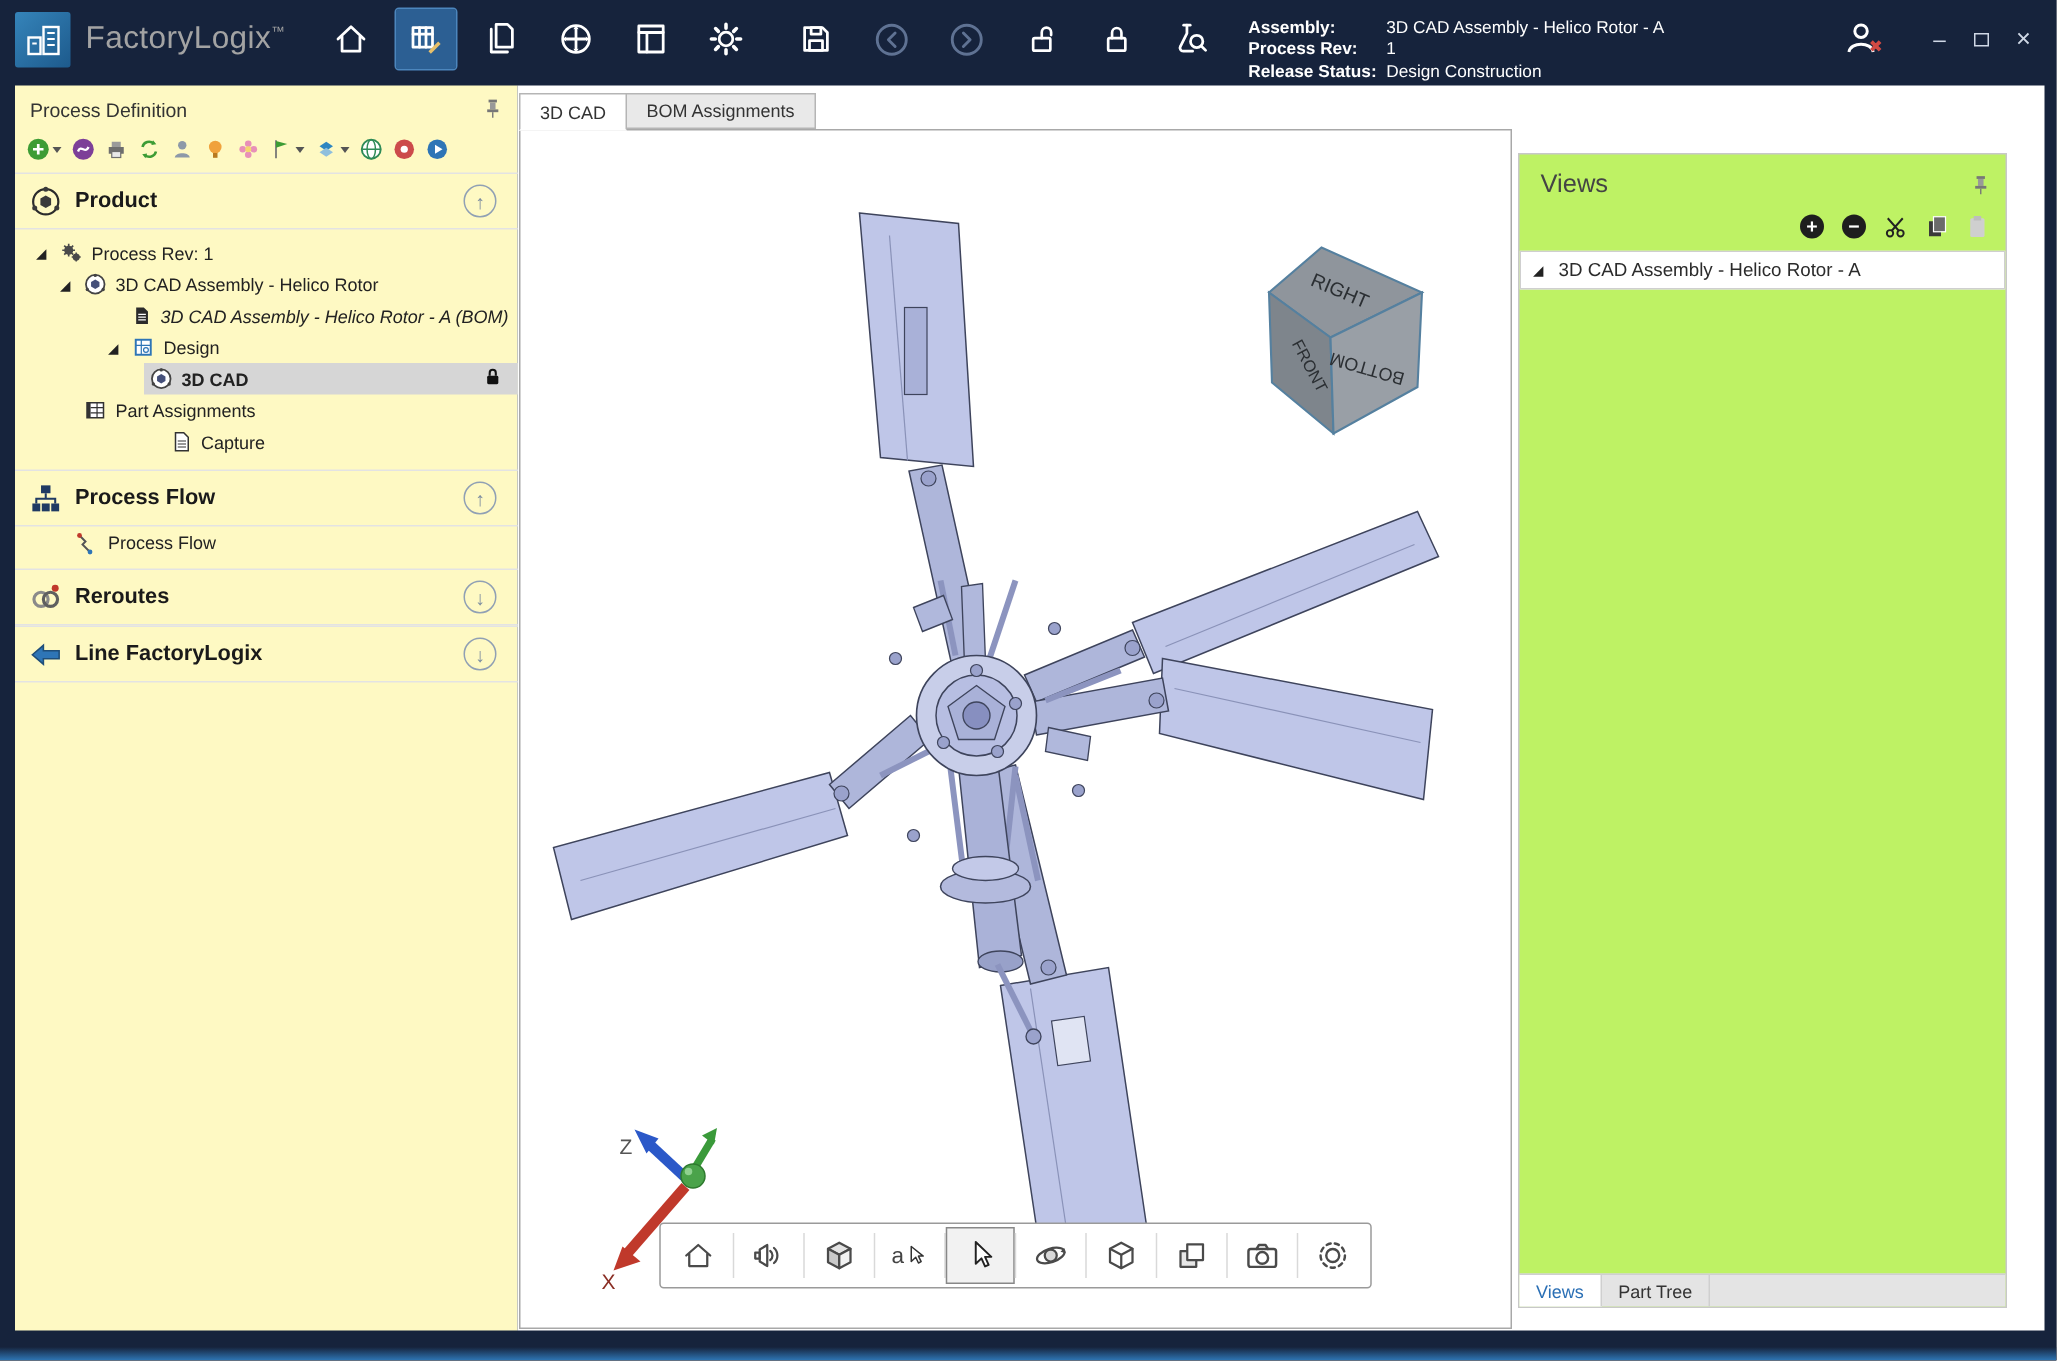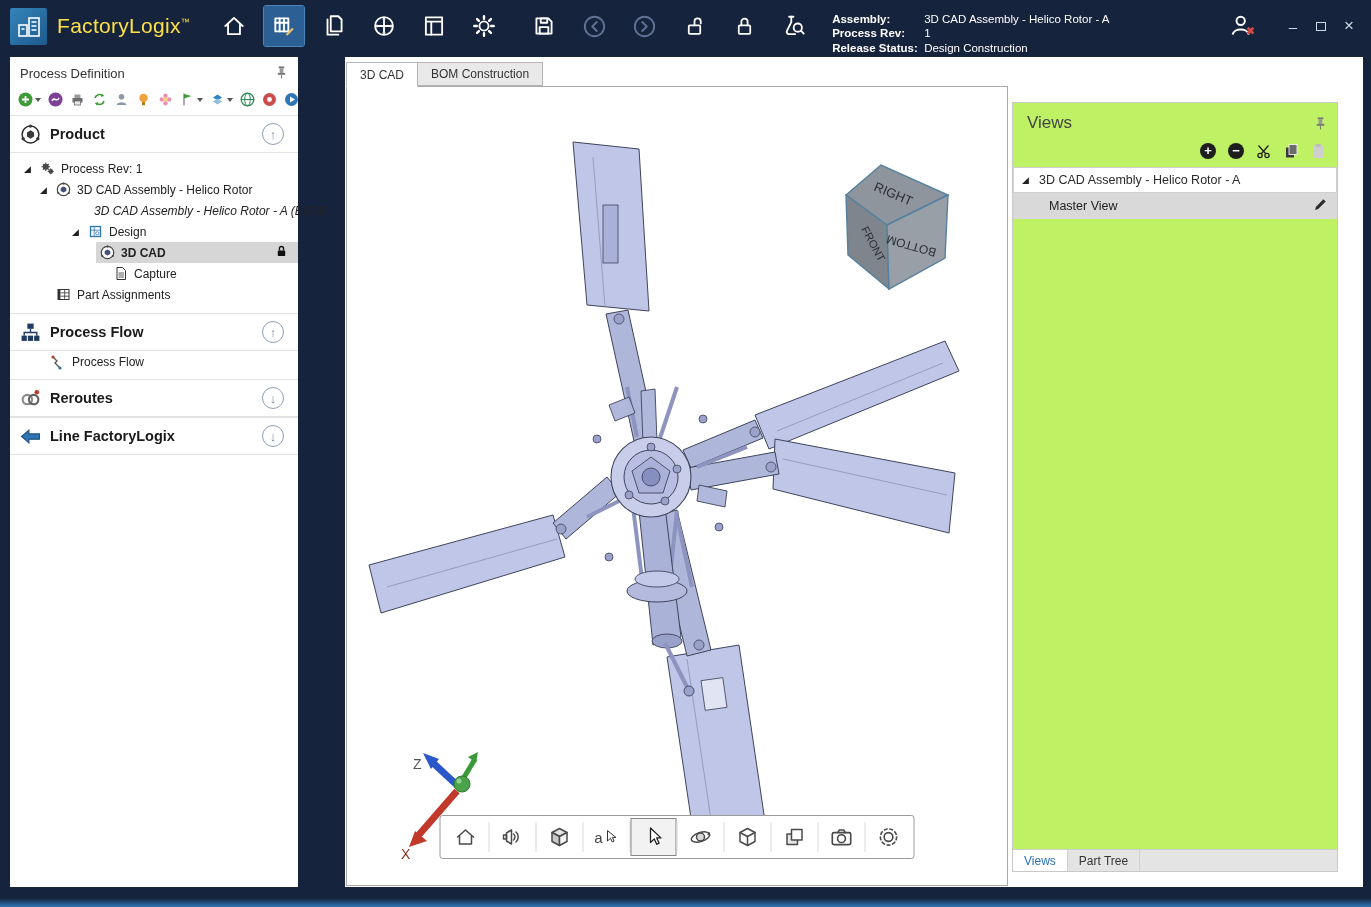--- a/index.html
+++ b/index.html
@@ -3,37 +3,37 @@
 <meta charset="utf-8">
 <style>
   * { box-sizing: border-box; }
   body { margin:0; background:#0d1626; font-family:"Liberation Sans", sans-serif; }
   .window { position:relative; width:1371px; height:907px; background:#16233c; overflow:hidden; }
 
   
   .titlebar { position:absolute; top:0; left:0; width:100%; height:52px; display:flex; align-items:center; }
   .logo-tile { width:37px; height:37px; margin-left:10px; border-radius:2px;
                background:linear-gradient(135deg,#3584ba,#1d5a8c); display:flex; align-items:center; justify-content:center; flex:0 0 auto; }
-  .app-name { color:#fde047; font-size:21px; margin-left:10px; letter-spacing:.3px; white-space:nowrap; }
+  .app-name { color:#a3a3a3; font-size:21px; margin-left:10px; letter-spacing:.3px; white-space:nowrap; }
   .app-name sup { font-size:9px; vertical-align:super; }
   .tb-icons { display:flex; align-items:center; margin-left:24px; gap:10px; }
   .tb-btn { width:40px; height:40px; display:flex; align-items:center; justify-content:center; border-radius:2px; flex:0 0 auto; }
   .tb-btn.active { background:#2c5f93; outline:1px solid #4c86bd; }
   .tb-btn svg { stroke:#fff; fill:none; stroke-width:1.7; stroke-linecap:round; stroke-linejoin:round; }
   .tb-btn.muted svg { stroke:#5f7293; }
   .gapL { margin-left:10px; }
   .info { margin-left:18px; color:#fff; font-size:11.5px; line-height:14.5px; white-space:nowrap;margin-top:15px; }
   .info b { display:inline-block; width:92px; font-weight:bold; }
   .win-ctrls { margin-left:auto; display:flex; align-items:center; margin-right:8px; }
   .person-btn { width:44px; height:40px; display:flex; align-items:center; justify-content:center; margin-right:14px; }
   .wbtn { width:28px; height:26px; color:#cfd8e6; font-size:15px; display:flex; align-items:center; justify-content:center; }
   .wbox { width:10px; height:9px; border:1.5px solid #cfd8e6; }
 
   
-  .left-panel { position:absolute; left:10px; top:57px; width:288px; height:830px; background:#ffffff; font-size:12px; color:#222; }
+  .left-panel { position:absolute; left:10px; top:57px; width:335px; height:830px; background:#fef9c3; font-size:12px; color:#222; }
   .main-area  { position:absolute; left:345px; top:57px; width:1018px; height:830px; background:#fff; }
   .bottom-accent { position:absolute; bottom:0; left:0; width:100%; height:9px; background:linear-gradient(180deg,#16233c,#2e76b5); }
 
   
   .panel-header { display:flex; align-items:center; padding:8px 10px 6px; font-size:13px; color:#333; }
   .panel-header .pin { margin-left:auto; }
   .mini-toolbar { display:flex; align-items:center; gap:7px; padding:4px 8px 8px; }
   .mini-toolbar .mt { display:flex; align-items:center; }
   .caret { width:0; height:0; border-left:3.5px solid transparent; border-right:3.5px solid transparent; border-top:4px solid #555; margin-left:2px; }
   .section-header { display:flex; align-items:center; gap:9px; padding:7px 10px; border-top:1px solid #e3e3e3; border-bottom:1px solid #e3e3e3; font-weight:bold; font-size:14.5px; color:#1a1a1a; }
@@ -359,34 +359,34 @@
             <circle cx="2.2" cy="11" r="1.1" fill="#444"></circle>
           </svg>
         <span>3D CAD</span>
         <span class="lock">
           <svg width="13" height="14" viewBox="0 0 14 14">
               <rect x="3" y="6.5" width="8" height="6" rx="1" fill="#111"></rect>
               <path d="M4.8,6.5 V4.4 A2.2,2.2 0 0 1 9.2,4.4 V6.5" stroke="#111" stroke-width="1.5" fill="none"></path>
             </svg>
         </span>
       </div>
+      <div class="trow lvl1n">
+        <svg width="15" height="15" viewBox="0 0 15 15">
+            <rect x="2" y="2.5" width="11" height="10" fill="#fff" stroke="#333" stroke-width="1"></rect>
+            <rect x="2" y="2.5" width="2.4" height="10" fill="#333"></rect>
+            <path d="M4.4,5.8 H13 M4.4,9.2 H13 M8.7,2.5 V12.5" stroke="#333" stroke-width="0.8"></path>
+          </svg>
+        <span>Part Assignments</span>
+      </div>
       <div class="trow lvl3n">
         <svg width="14" height="15" viewBox="0 0 14 15">
             <path d="M3,1.5 H8.5 L11.5,4.5 V13.5 H3 Z" fill="#fff" stroke="#333" stroke-width="1"></path>
             <path d="M4.5,7 H10 M4.5,9 H10 M4.5,11 H10" stroke="#333" stroke-width="0.8"></path>
           </svg>
         <span>Capture</span>
-      </div>
-      <div class="trow lvl1n">
-        <svg width="15" height="15" viewBox="0 0 15 15">
-            <rect x="2" y="2.5" width="11" height="10" fill="#fff" stroke="#333" stroke-width="1"></rect>
-            <rect x="2" y="2.5" width="2.4" height="10" fill="#333"></rect>
-            <path d="M4.4,5.8 H13 M4.4,9.2 H13 M8.7,2.5 V12.5" stroke="#333" stroke-width="0.8"></path>
-          </svg>
-        <span>Part Assignments</span>
       </div>
     </div>
 
     <div class="section-header">
       <svg width="21" height="21" viewBox="0 0 20 20">
         <rect x="7" y="1.5" width="6" height="5" fill="#1f3a63"></rect>
         <path d="M10,6.5 V10 M4,13 V10 H16 V13" stroke="#1f3a63" stroke-width="1.3" fill="none"></path>
         <rect x="1.5" y="13" width="5" height="5" fill="#1f3a63"></rect>
           <rect x="7.5" y="13" width="5" height="5" fill="#1f3a63"></rect>
           <rect x="13.5" y="13" width="5" height="5" fill="#1f3a63"></rect>
@@ -428,21 +428,21 @@
         </span>
     </div>
   </div>
 
   <div class="main-area">
     <div class="tabstrip">
       <div class="tab active">
           <span>3D CAD</span>
         </div>
       <div class="tab">
-          <span>BOM Construction</span>
+          <span>BOM Assignments</span>
         </div>
     </div>
 
     <div class="viewport">
       <svg class="scene" width="662" height="800" viewBox="0 0 662 800">
 
         <g fill="#bfc6e8" stroke="#3e445c" stroke-width="1">
           <polygon points="226,55 292,62 302,224 240,218"></polygon>
           <polygon points="408,328 598,254 612,284 422,362"></polygon>
           <polygon points="428,352 608,386 602,446 426,402"></polygon>
@@ -641,29 +641,20 @@
               <rect x="2.5" y="2.5" width="9.5" height="12.5" rx="1" fill="#cfcfcf"></rect>
               <rect x="4.8" y="1" width="5" height="3" fill="#bdbdbd"></rect>
             </svg>
         </span>
       </div>
       <div class="views-tree">
         <div class="vroot">
           <span class="exp">◢</span>
           <span>3D CAD Assembly - Helico Rotor - A</span>
         </div>
-        <div class="vchild">
-          <span>Master View</span>
-          <span class="pencil">
-            <svg width="15" height="15" viewBox="0 0 15 15">
-                <path d="M2,13 L3,9.8 L10.2,2.6 L12.4,4.8 L5.2,12 Z" fill="#2b2b2b"></path>
-                <path d="M10.2,2.6 L12.4,4.8" stroke="#2b2b2b" stroke-width="1"></path>
-              </svg>
-          </span>
-        </div>
       </div>
       <div class="views-tabs">
         <div class="vtab active">
             <span>Views</span>
           </div>
         <div class="vtab">
             <span>Part Tree</span>
           </div>
       </div>
     </div>

